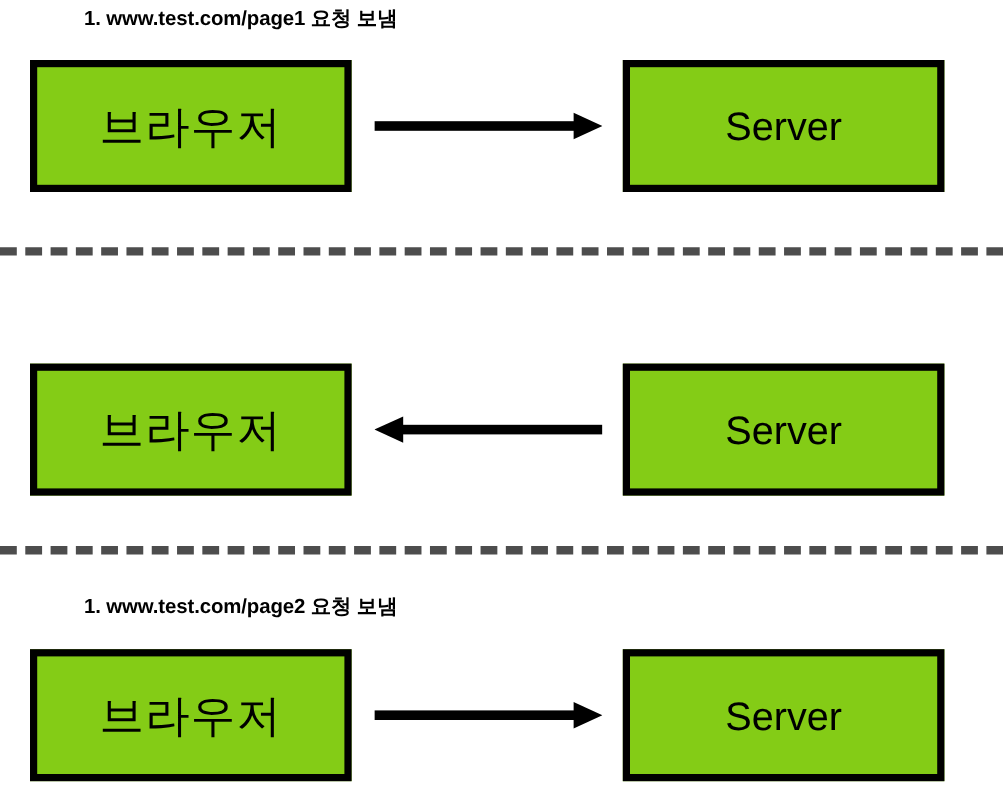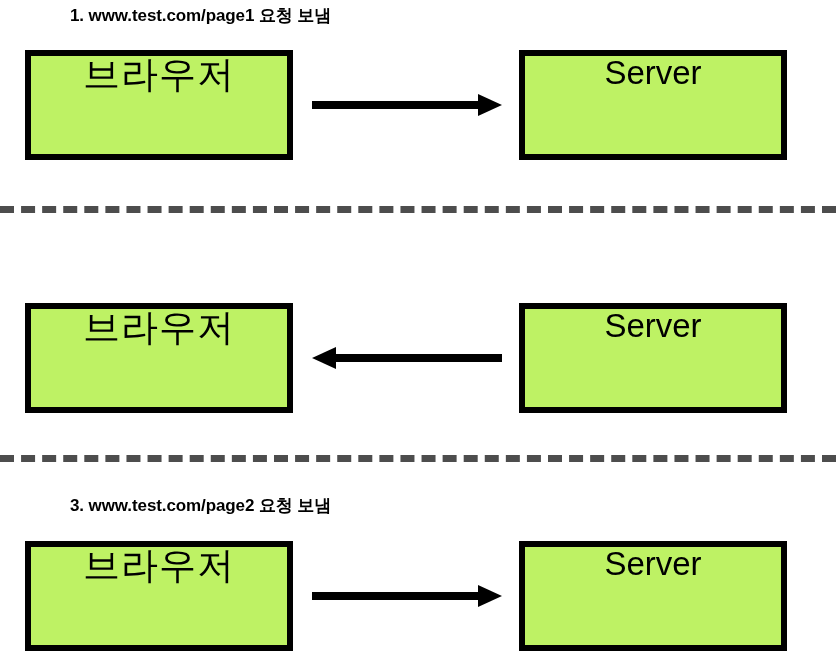--- a/index.html
+++ b/index.html
@@ -44,22 +44,23 @@
     line-height: 20px;
   }
   .caption-left  { left: 24px; top: 6px; margin-left: 46px; }
   .caption-right { right: 44px; top: 6px; }
 
   
   .node {
     position: absolute;
     box-sizing: border-box;
     border: 6px solid #000000;
-    background: #bef264;
+    background: #84cc16;
     display: flex;
+    align-items: center;
     justify-content: center;
     width: 268px;
     height: 110px;
   }
   .node-label {
     font-size: 33px;
     font-weight: 400;
     line-height: 1;
     color: #000000;
     white-space: nowrap;
@@ -136,21 +137,21 @@
     </div>
 
     <div class="node node-server">
       <span class="node-label">Server</span>
     </div>
   </section>
 
   <div class="divider" id="divider-2"></div>
 
   <section class="step" id="step-3">
-    <div class="caption caption-left">3. www.test.com/page2 요청 보냄</div>
+    <div class="caption caption-left">1. www.test.com/page2 요청 보냄</div>
 
     <div class="node node-browser">
       <span class="node-label ko">브라우저</span>
     </div>
 
     <div class="arrow">
       <svg viewBox="0 0 190 30" xmlns="http://www.w3.org/2000/svg" aria-hidden="true">
         <rect x="0" y="11" width="168" height="8" fill="#000000"></rect>
         <polygon points="166,4 190,15 166,26" fill="#000000"></polygon>
       </svg>

